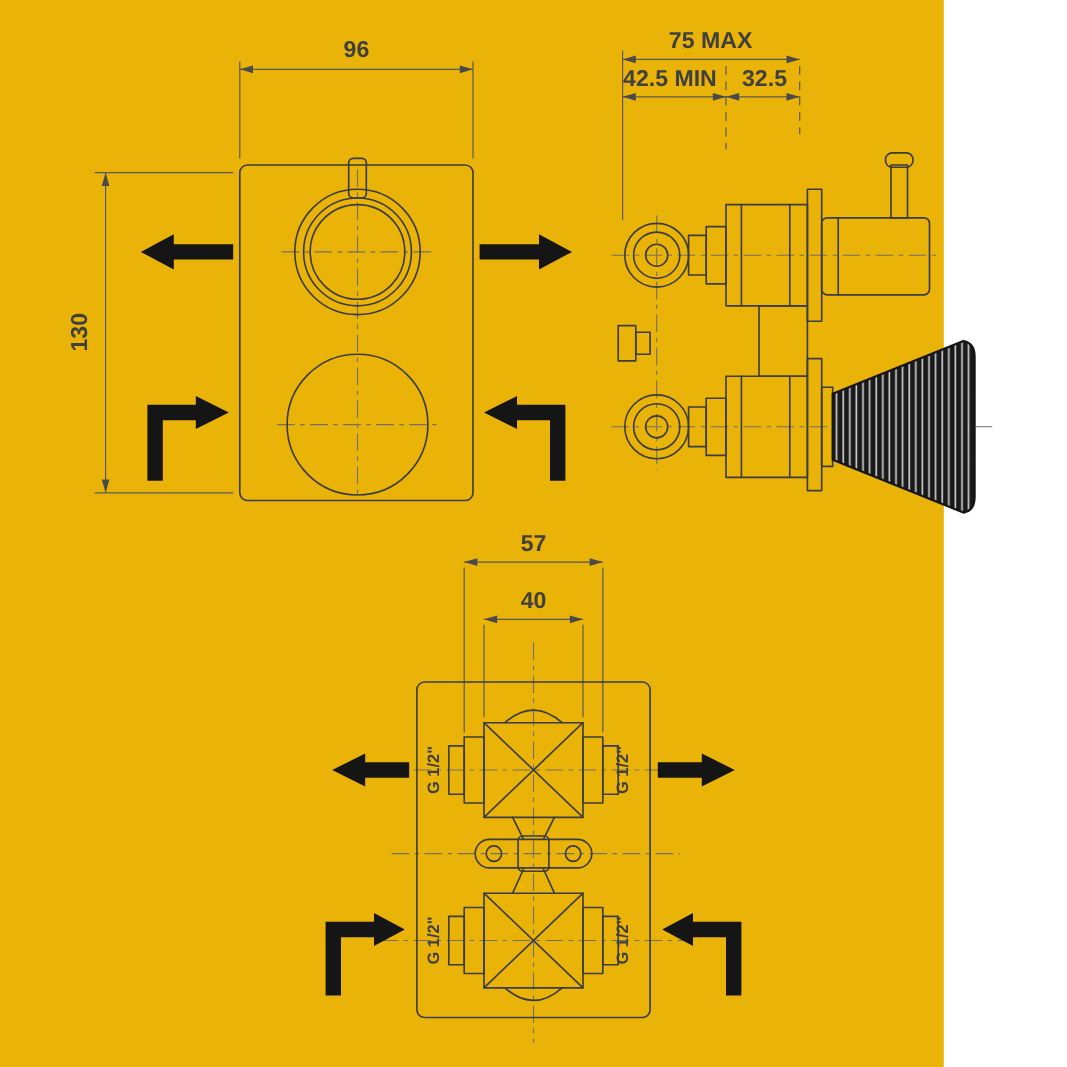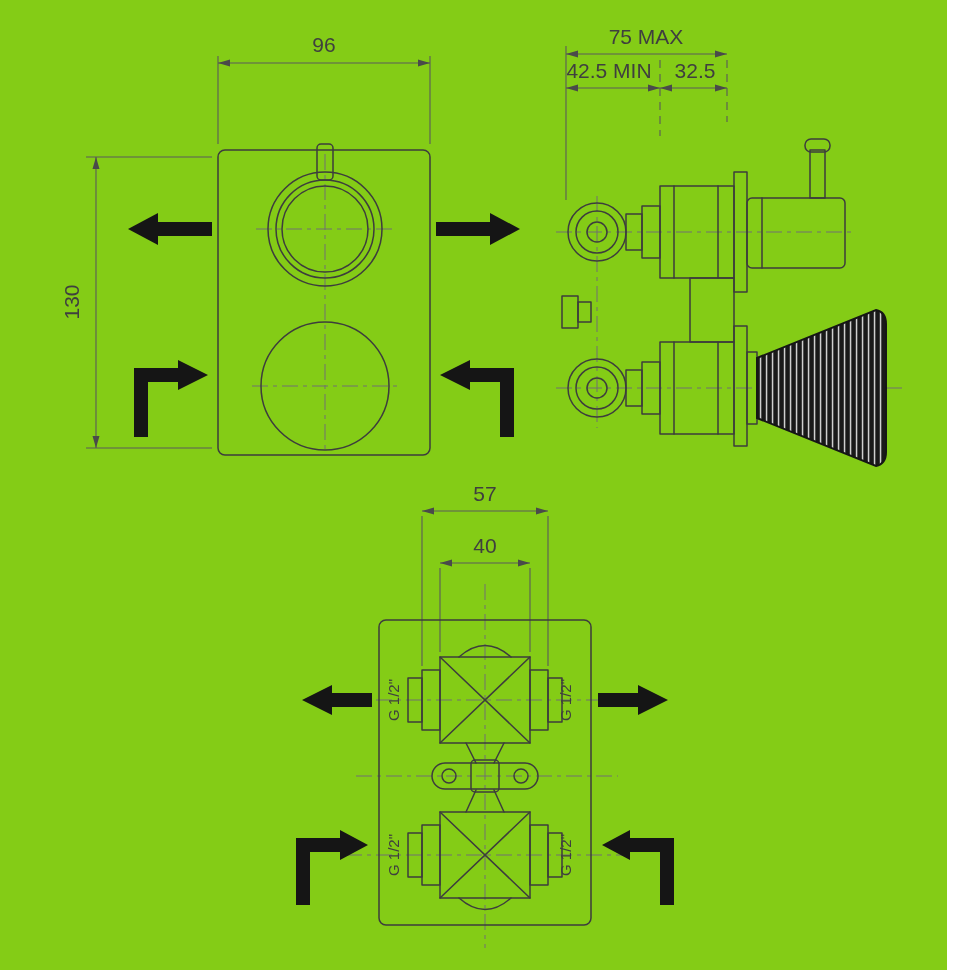--- a/index.html
+++ b/index.html
@@ -1,16 +1,16 @@
 <!DOCTYPE html>
 <html><head>
 <meta charset="utf-8">
 <style>
   html,body{margin:0;padding:0;width:970px;height:970px;background:#ffffff;overflow:hidden;}
-  #page{position:relative;width:947px;height:970px;background:#84cc16;}
+  #page{position:relative;width:858px;height:970px;background:#eab308;font-weight:bold;}
   svg{display:block;}
   .ln{fill:none;stroke:#3d3d3d;stroke-width:1.5;stroke-linejoin:round;stroke-linecap:round;}
   .dim{fill:none;stroke:#5a5a5a;stroke-width:1.1;}
   .dash{fill:none;stroke:#5a5a5a;stroke-width:1.1;stroke-dasharray:8 6;}
   .cl{fill:none;stroke:#707070;stroke-width:1;stroke-dasharray:16 5 4 5;}
   .ah{fill:#4a4a4a;stroke:none;}
   .blk{fill:#151515;stroke:none;}
   text.dimtxt{font-family:"Liberation Sans",sans-serif;font-size:21px;fill:#3f3f3f;}
   text.porttxt{font-family:"Liberation Sans",sans-serif;font-size:15px;fill:#3f3f3f;}
 </style>

